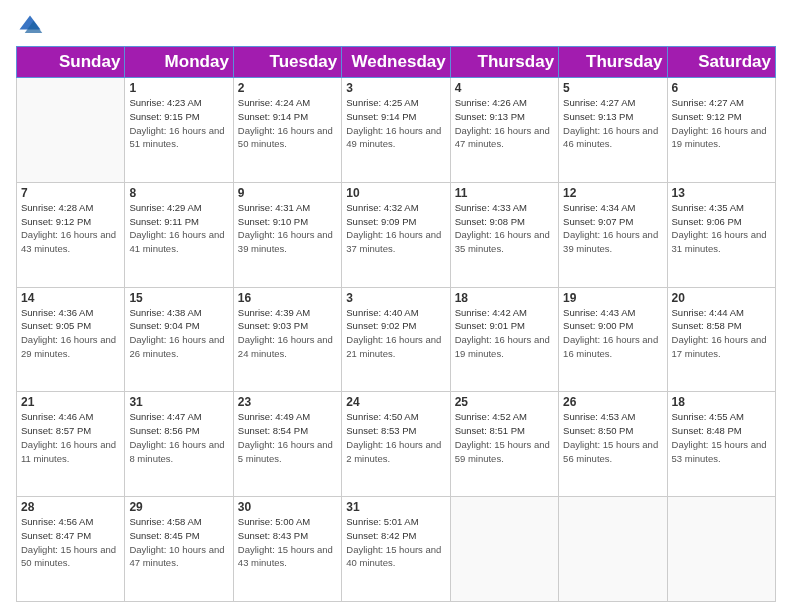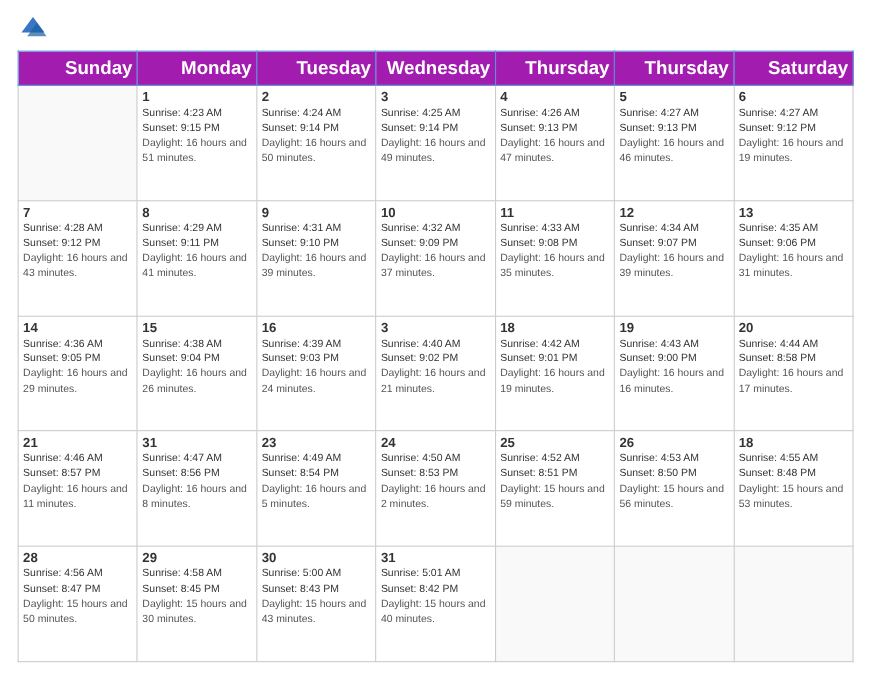--- a/index.html
+++ b/index.html
@@ -254,21 +254,21 @@
             <div class="day-info">Sunrise: 4:55 AM<br>Sunset: 8:48 PM<br><span class="daylight">Daylight: 15 hours and 53 minutes.</span></div>
           </td>
         </tr>
         <tr>
           <td>
             <span class="day-number">28</span>
             <div class="day-info">Sunrise: 4:56 AM<br>Sunset: 8:47 PM<br><span class="daylight">Daylight: 15 hours and 50 minutes.</span></div>
           </td>
           <td>
             <span class="day-number">29</span>
-            <div class="day-info">Sunrise: 4:58 AM<br>Sunset: 8:45 PM<br><span class="daylight">Daylight: 15 hours and 30 minutes.</span></div>
+            <div class="day-info">Sunrise: 4:58 AM<br>Sunset: 8:45 PM<br><span class="daylight">Daylight: 10 hours and 47 minutes.</span></div>
           </td>
           <td>
             <span class="day-number">30</span>
             <div class="day-info">Sunrise: 5:00 AM<br>Sunset: 8:43 PM<br><span class="daylight">Daylight: 15 hours and 43 minutes.</span></div>
           </td>
           <td>
             <span class="day-number">31</span>
             <div class="day-info">Sunrise: 5:01 AM<br>Sunset: 8:42 PM<br><span class="daylight">Daylight: 15 hours and 40 minutes.</span></div>
           </td>
           <td class="empty"></td>

